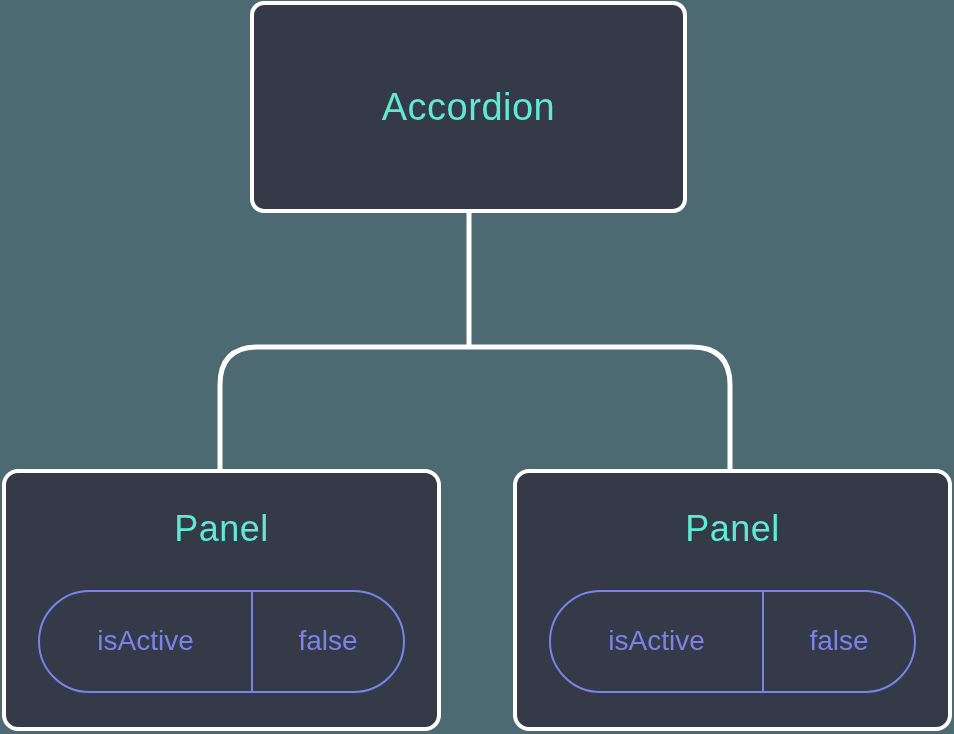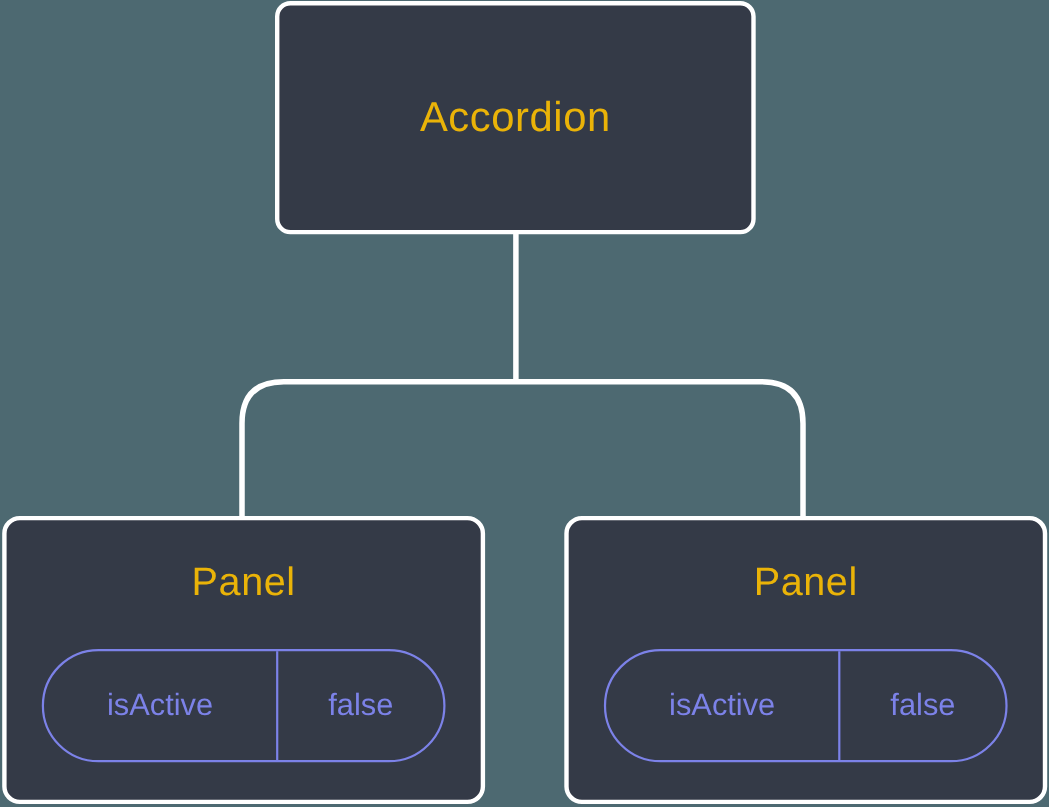--- a/index.html
+++ b/index.html
@@ -59,21 +59,21 @@
     align-items: center;
     justify-content: center;
     gap: 40px;
   }
   .node-panel-left { left: 2px; }
   .node-panel-right { left: 513px; }
   .node-title {
     font-size: 36px;
     font-weight: 500;
     letter-spacing: 0.5px;
-    color: #eab308;
+    color: #5eead4;
     text-align: right;
   }
   .state-pill {
     width: 367px; height: 103px;
     border: 2px solid var(--state-accent);
     border-radius: 999px;
     display: flex;
     align-items: stretch;
     color: var(--state-accent);
     font-size: 28px;

